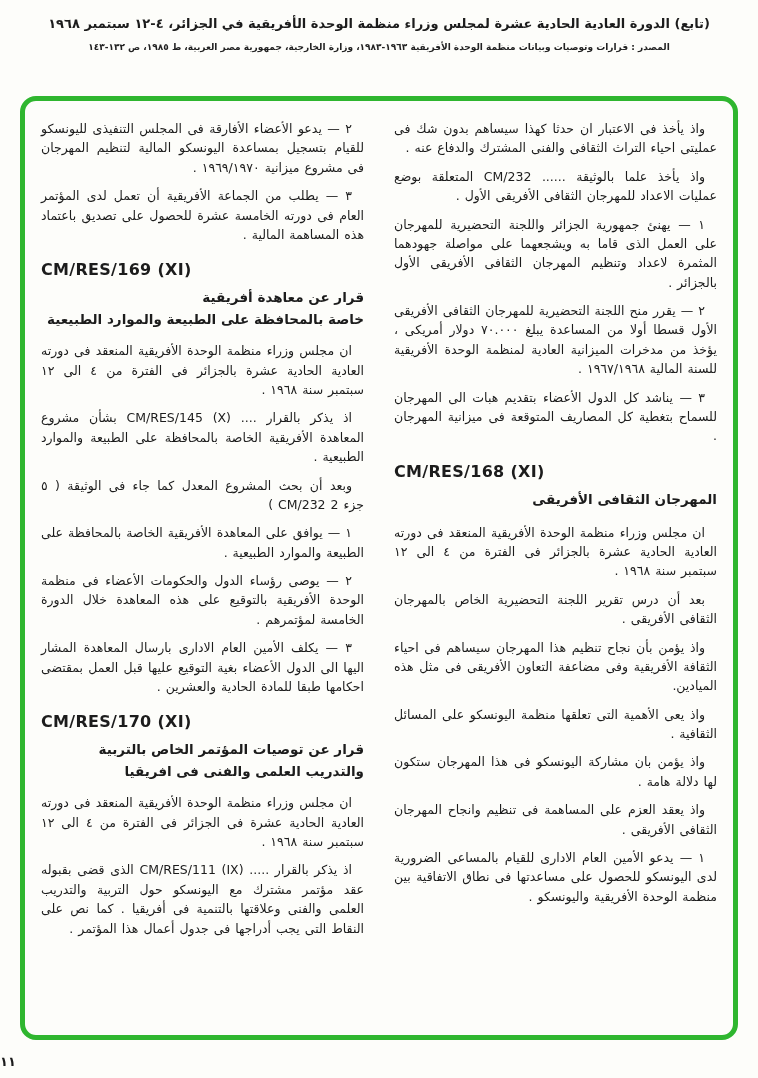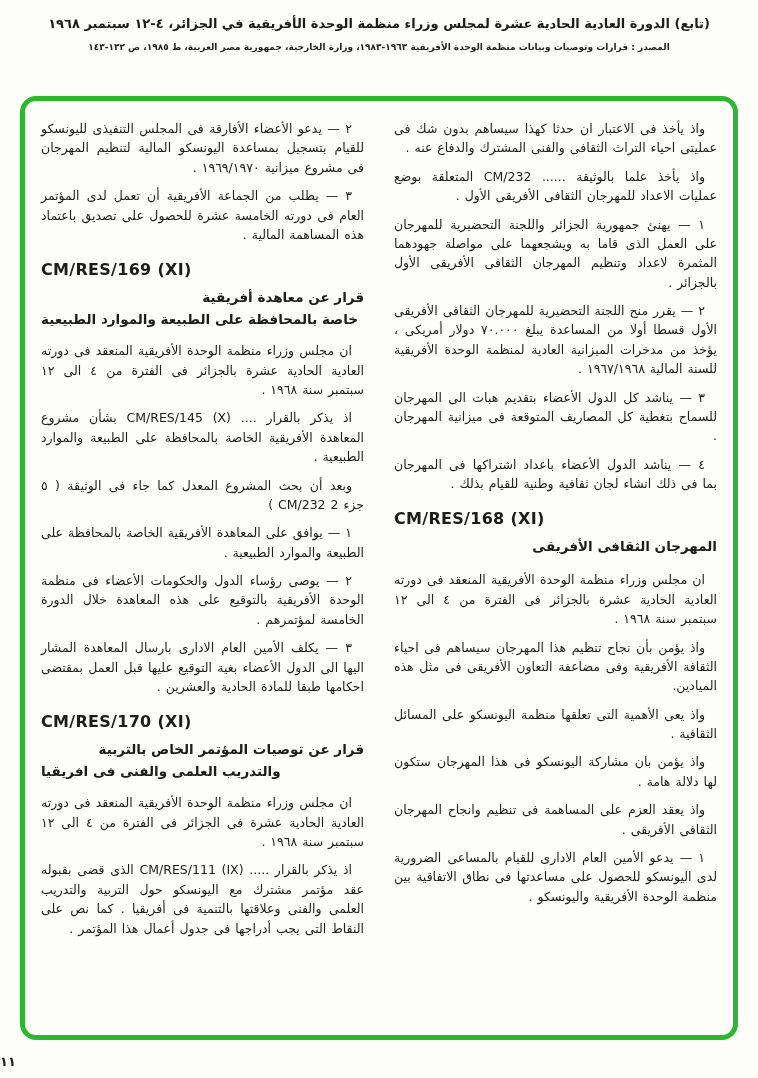--- a/index.html
+++ b/index.html
@@ -73,21 +73,21 @@
     margin: 10px 0 6px;
     font-size: 13.5px;
     font-weight: bold;
     text-align: right;
   }
   .res-title.solo { margin-bottom: 16px; }
   .res-subtitle {
     margin: 0 0 14px;
     font-size: 13.5px;
     font-weight: bold;
-    text-align: left;
+    text-align: right;
   }
   .page-number {
     position: absolute;
     bottom: 9px; right: 0; left: 0;
     text-align: left;
     font-size: 13px;
     font-weight: bold;
   }
 </style>
 </head>
@@ -102,24 +102,24 @@
 
   <div class="doc-frame">
     <div class="columns">
 
       <div class="col">
         <p class="para">واذ يأخذ فى الاعتبار ان حدثا كهذا سيساهم بدون شك فى عمليتى احياء التراث الثقافى والفنى المشترك والدفاع عنه .</p>
         <p class="para">واذ يأخذ علما بالوثيقة ...... CM/232 المتعلقة بوضع عمليات الاعداد للمهرجان الثقافى الأفريقى الأول .</p>
         <p class="para">١ — يهنئ جمهورية الجزائر واللجنة التحضيرية للمهرجان على العمل الذى قاما به ويشجعهما على مواصلة جهودهما المثمرة لاعداد وتنظيم المهرجان الثقافى الأفريقى الأول بالجزائر .</p>
         <p class="para">٢ — يقرر منح اللجنة التحضيرية للمهرجان الثقافى الأفريقى الأول قسطا أولا من المساعدة يبلغ ٧٠.٠٠٠ دولار أمريكى ، يؤخذ من مدخرات الميزانية العادية لمنظمة الوحدة الأفريقية للسنة المالية ١٩٦٧/١٩٦٨ .</p>
         <p class="para">٣ — يناشد كل الدول الأعضاء بتقديم هبات الى المهرجان للسماح بتغطية كل المصاريف المتوقعة فى ميزانية المهرجان .</p>
-        <p class="para">٤ — يناشد الدول الأعضاء باعداد اشتراكها فى المهرجان بما فى ذلك انشاء لجان ثقافية وطنية للقيام بذلك .</p>
         <div class="res-code">CM/RES/168 (XI)</div>
         <h2 class="res-title solo">المهرجان الثقافى الأفريقى</h2>
         <p class="para">ان مجلس وزراء منظمة الوحدة الأفريقية المنعقد فى دورته العادية الحادية عشرة بالجزائر فى الفترة من ٤ الى ١٢ سبتمبر سنة ١٩٦٨ .</p>
+        <p class="para">بعد أن درس تقرير اللجنة التحضيرية الخاص بالمهرجان الثقافى الأفريقى .</p>
         <p class="para">واذ يؤمن بأن نجاح تنظيم هذا المهرجان سيساهم فى احياء الثقافة الأفريقية وفى مضاعفة التعاون الأفريقى فى مثل هذه الميادين.</p>
         <p class="para">واذ يعى الأهمية التى تعلقها منظمة اليونسكو على المسائل الثقافية .</p>
         <p class="para">واذ يؤمن بان مشاركة اليونسكو فى هذا المهرجان ستكون لها دلالة هامة .</p>
         <p class="para">واذ يعقد العزم على المساهمة فى تنظيم وانجاح المهرجان الثقافى الأفريقى .</p>
         <p class="para">١ — يدعو الأمين العام الادارى للقيام بالمساعى الضرورية لدى اليونسكو للحصول على مساعدتها فى نطاق الاتفاقية بين منظمة الوحدة الأفريقية واليونسكو .</p>
       </div>
 
       <div class="col">
         <p class="para">٢ — يدعو الأعضاء الأفارقة فى المجلس التنفيذى لليونسكو للقيام بتسجيل بمساعدة اليونسكو المالية لتنظيم المهرجان فى مشروع ميزانية ١٩٦٩/١٩٧٠ .</p>
         <p class="para">٣ — يطلب من الجماعة الأفريقية أن تعمل لدى المؤتمر العام فى دورته الخامسة عشرة للحصول على تصديق باعتماد هذه المساهمة المالية .</p>

